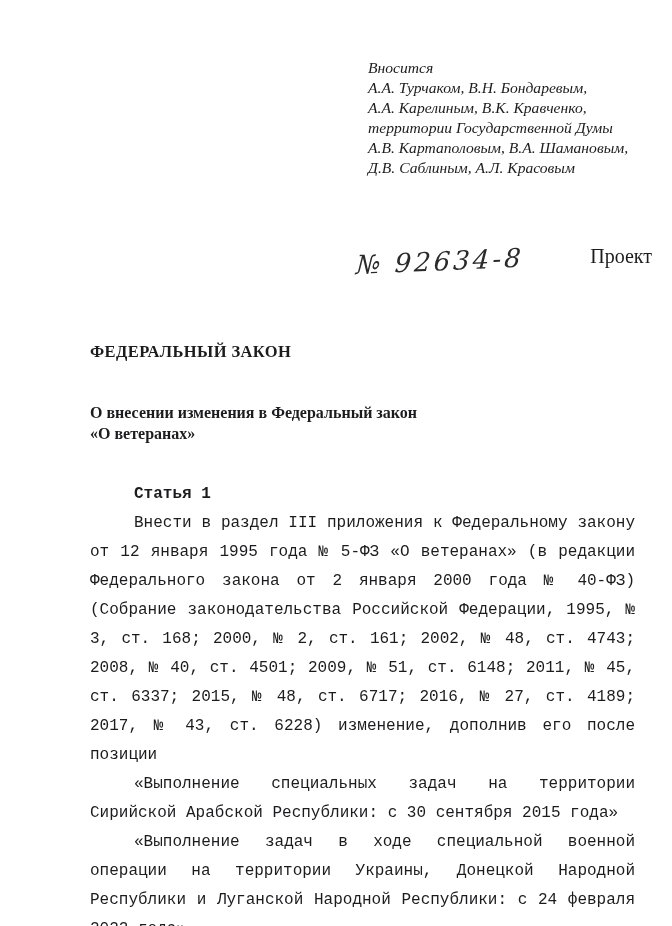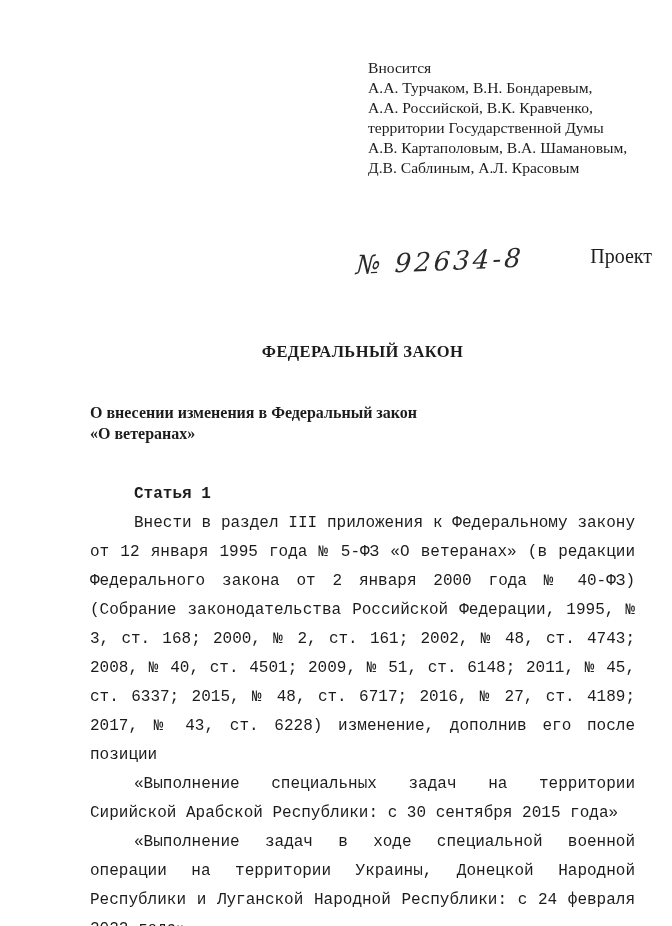--- a/index.html
+++ b/index.html
@@ -18,20 +18,21 @@
   }
 
   
   .submission {
     position: absolute;
     left: 368px;
     top: 58px;
     font-size: 15.6px;
     line-height: 20px;
     white-space: nowrap;
+    font-style: italic;
   }
 
   
   .draft-label {
     position: absolute;
     top: 246px;
     right: 20px;
     font-size: 20px;
     line-height: 20px;
   }
@@ -50,21 +51,20 @@
     transform-origin: left center;
     white-space: nowrap;
   }
 
   
   .law-title {
     position: absolute;
     left: 90px;
     width: 545px;
     top: 342px;
-    text-align: center;
     font-weight: bold;
     font-size: 16.5px;
     letter-spacing: 0.4px;
   }
 
   .law-subtitle {
     position: absolute;
     left: 90px;
     width: 545px;
     top: 403px;
@@ -95,21 +95,21 @@
   }
 </style>
 </head>
 <body>
 
 <div class="page">
 
   <div class="submission">
     <div>Вносится</div>
     <div>А.А. Турчаком, В.Н. Бондаревым,</div>
-    <div>А.А. Российской, В.К. Кравченко,</div>
+    <div>А.А. Карелиным, В.К. Кравченко,</div>
     <div>территории Государственной Думы</div>
     <div>А.В. Картаполовым, В.А. Шамановым,</div>
     <div>Д.В. Саблиным, А.Л. Красовым</div>
   </div>
 
   <div class="draft-label">Проект</div>
 
   <div class="reg-number">№ 92634-8</div>
 
   <div class="law-title">ФЕДЕРАЛЬНЫЙ ЗАКОН</div>

